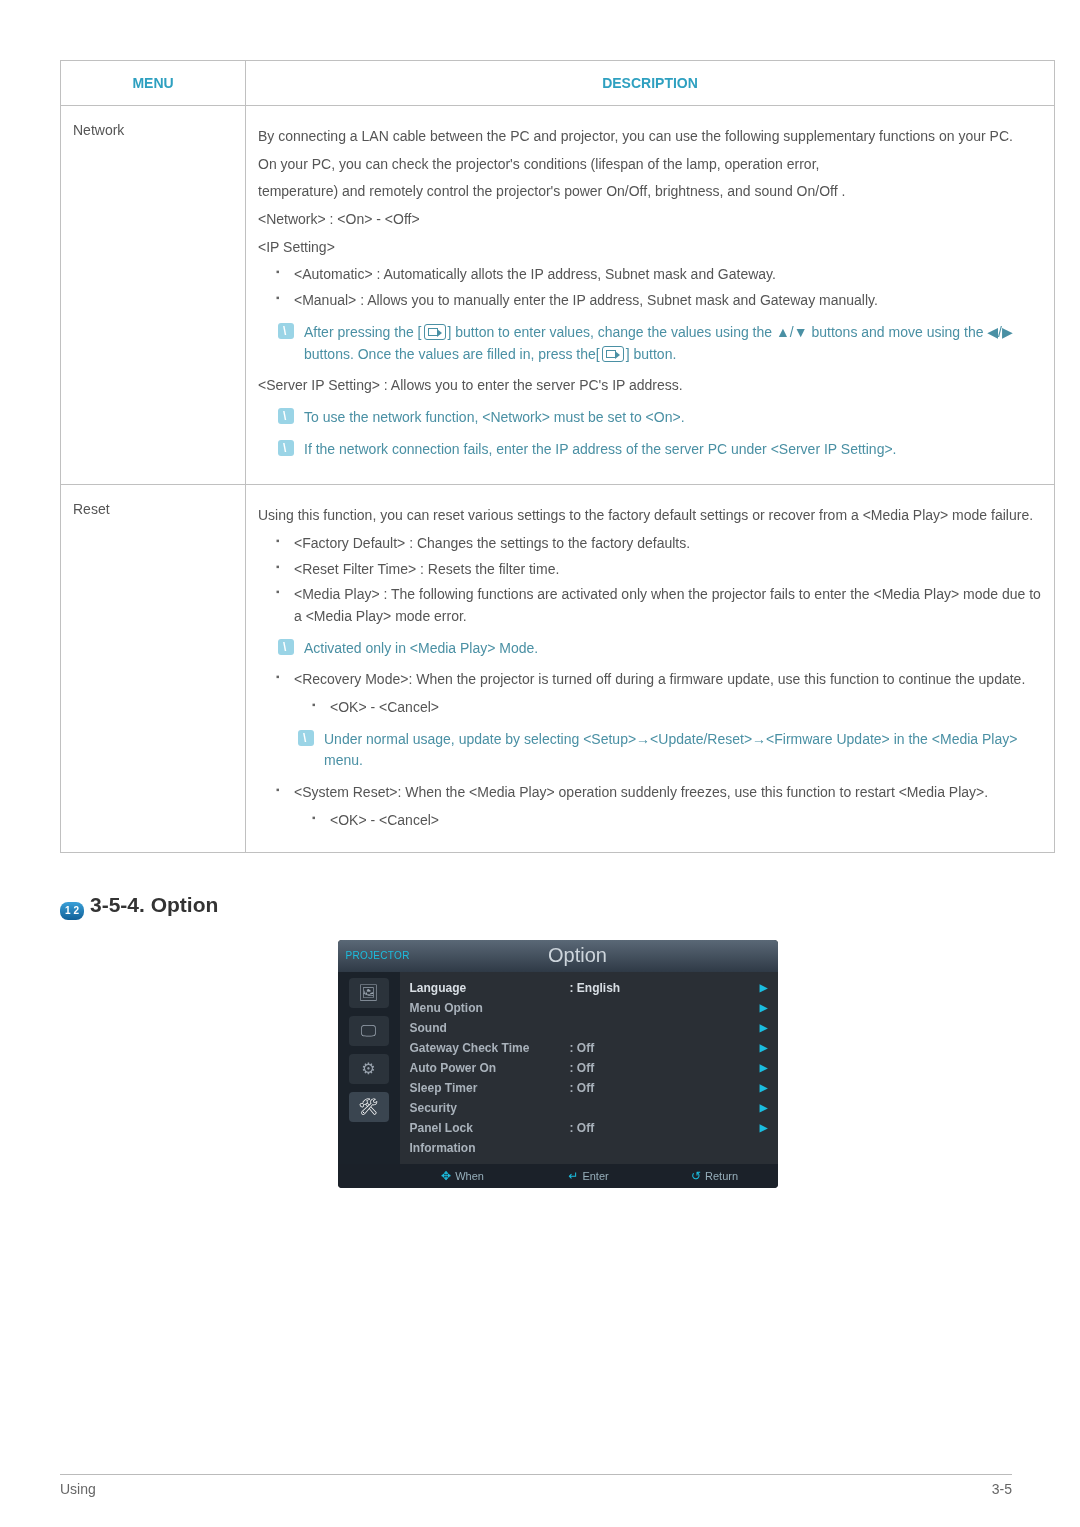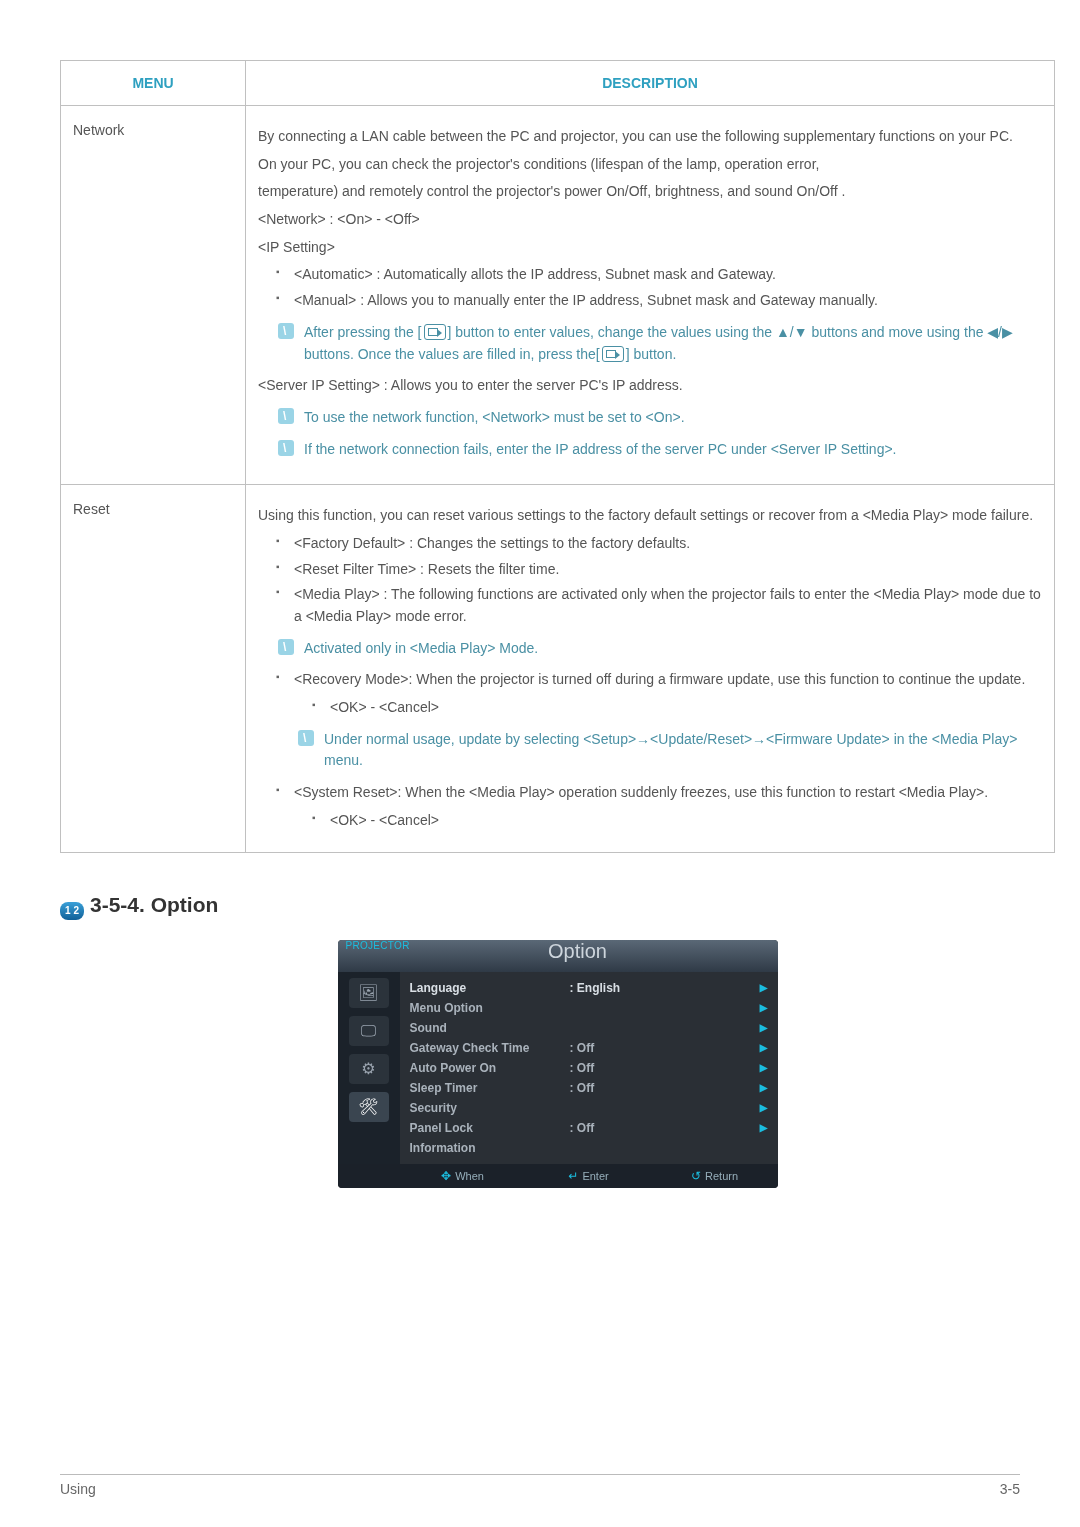--- a/index.html
+++ b/index.html
@@ -127,21 +127,21 @@
   .osd {
     width: 440px;
     background: #2a2f35;
     border-radius: 4px;
     overflow: hidden;
     font-size: 13px;
   }
   .osd-head {
     background: linear-gradient(180deg,#5a6876,#2f3a46);
     display: flex;
-    align-items: flex-start;
+    align-items: center;
     height: 32px;
     padding: 0;
     color: #cdd5dc;
   }
   .osd-head .proj {
     width: 62px;
     padding-left: 8px;
     color: #1bbddf;
     font-size: 10px;
     letter-spacing: 0.3px;
@@ -199,21 +199,21 @@
     font-size: 11px;
     height: 24px;
   }
   .osd-foot .spacer { width: 62px; }
   .osd-foot .fitem { flex: 1; display: flex; align-items: center; justify-content: center; gap: 4px; }
   .foot-ico { font-size: 12px; color: #1bbddf; }
 
   .footer {
     position: absolute;
     left: 60px;
-    right: 60px;
+    right: 68px;
     bottom: 30px;
     border-top: 1px solid #bbb;
     padding-top: 6px;
     font-size: 14px;
     color: #666;
     display: flex;
     justify-content: space-between;
   }
 </style>
 </head>

